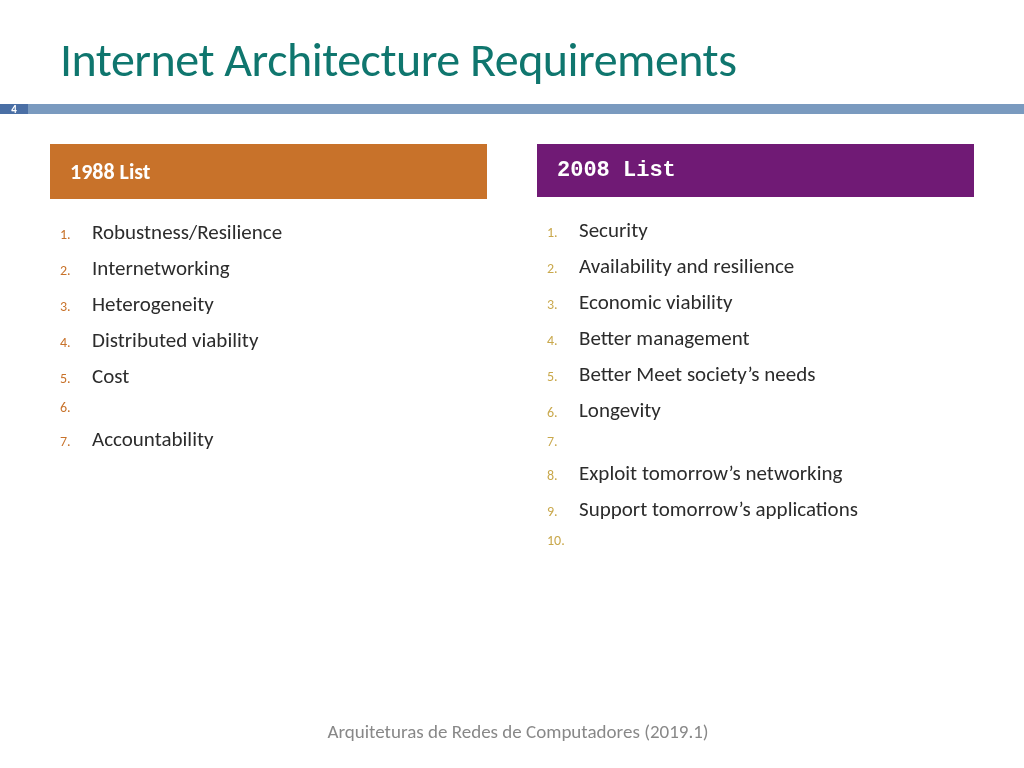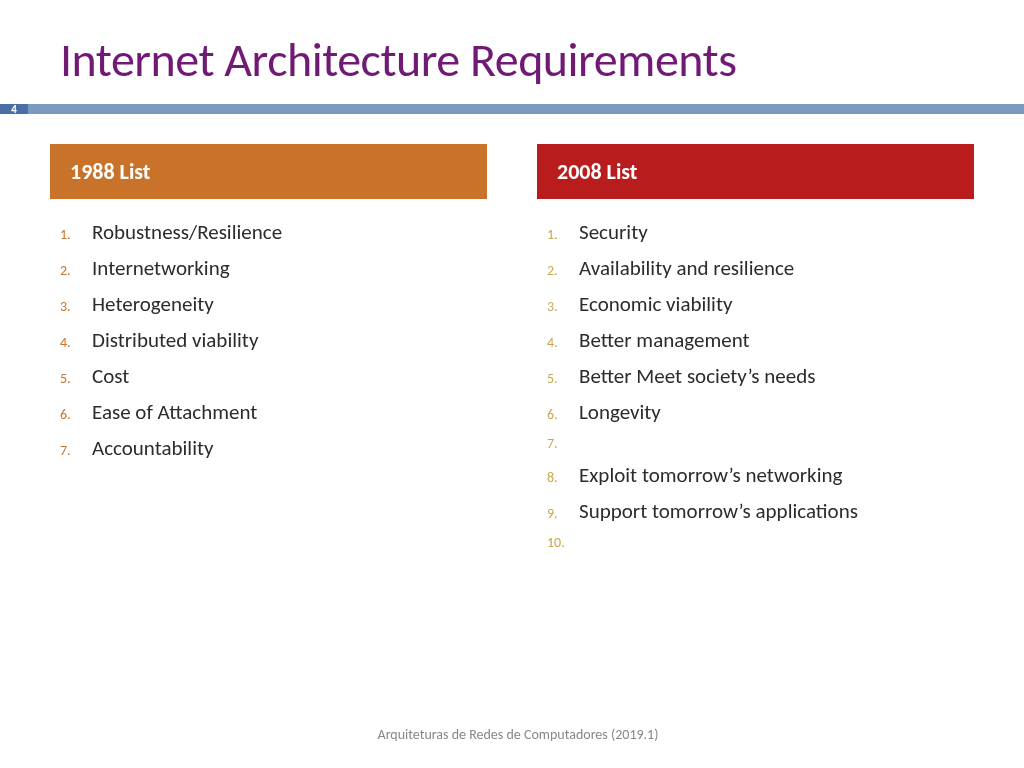--- a/index.html
+++ b/index.html
@@ -24,21 +24,21 @@
       padding: 0;
     }
 
     .title-area {
       padding: 30px 60px 15px 60px;
     }
 
     .title {
       font-size: 48px;
       font-weight: 300;
-      color: #701a75;
+      color: #0f766e;
       letter-spacing: -0.5px;
     }
 
     .top-bar {
       height: 10px;
       background: #7a9abf;
       margin: 0;
       position: relative;
     }
 
@@ -73,21 +73,22 @@
       font-size: 22px;
       font-weight: bold;
       color: white;
     }
 
     .list-header-1988 {
       background: #c8722a;
     }
 
     .list-header-2008 {
-      background: #b91c1c;
+      background: #701a75;
+      font-family: Liberation Mono, monospace;
     }
 
     .list-items {
       list-style: none;
       padding: 0 10px;
     }
 
     .list-items li {
       display: flex;
       align-items: baseline;
@@ -111,21 +112,21 @@
       font-size: 21px;
       color: #2c2c2c;
     }
 
     .footer {
       position: absolute;
       bottom: 25px;
       left: 0;
       right: 0;
       text-align: center;
-      font-size: 14px;
+      font-size: 19px;
       color: #888;
       padding-left: 12px;
     }
   </style>
 </head>
 <body>
 
 <div class="slide">
 
   <div class="title-area">
@@ -157,21 +158,20 @@
           <li>
             <span class="list-number">4.</span>
             <span class="list-text">Distributed viability</span>
           </li>
           <li>
             <span class="list-number">5.</span>
             <span class="list-text">Cost</span>
           </li>
           <li>
             <span class="list-number">6.</span>
-            <span class="list-text">Ease of Attachment</span>
           </li>
           <li>
             <span class="list-number">7.</span>
             <span class="list-text">Accountability</span>
           </li>
         </ol>
     </div>
 
     <div class="column">
       <div class="list-header list-header-2008">2008 List</div>

